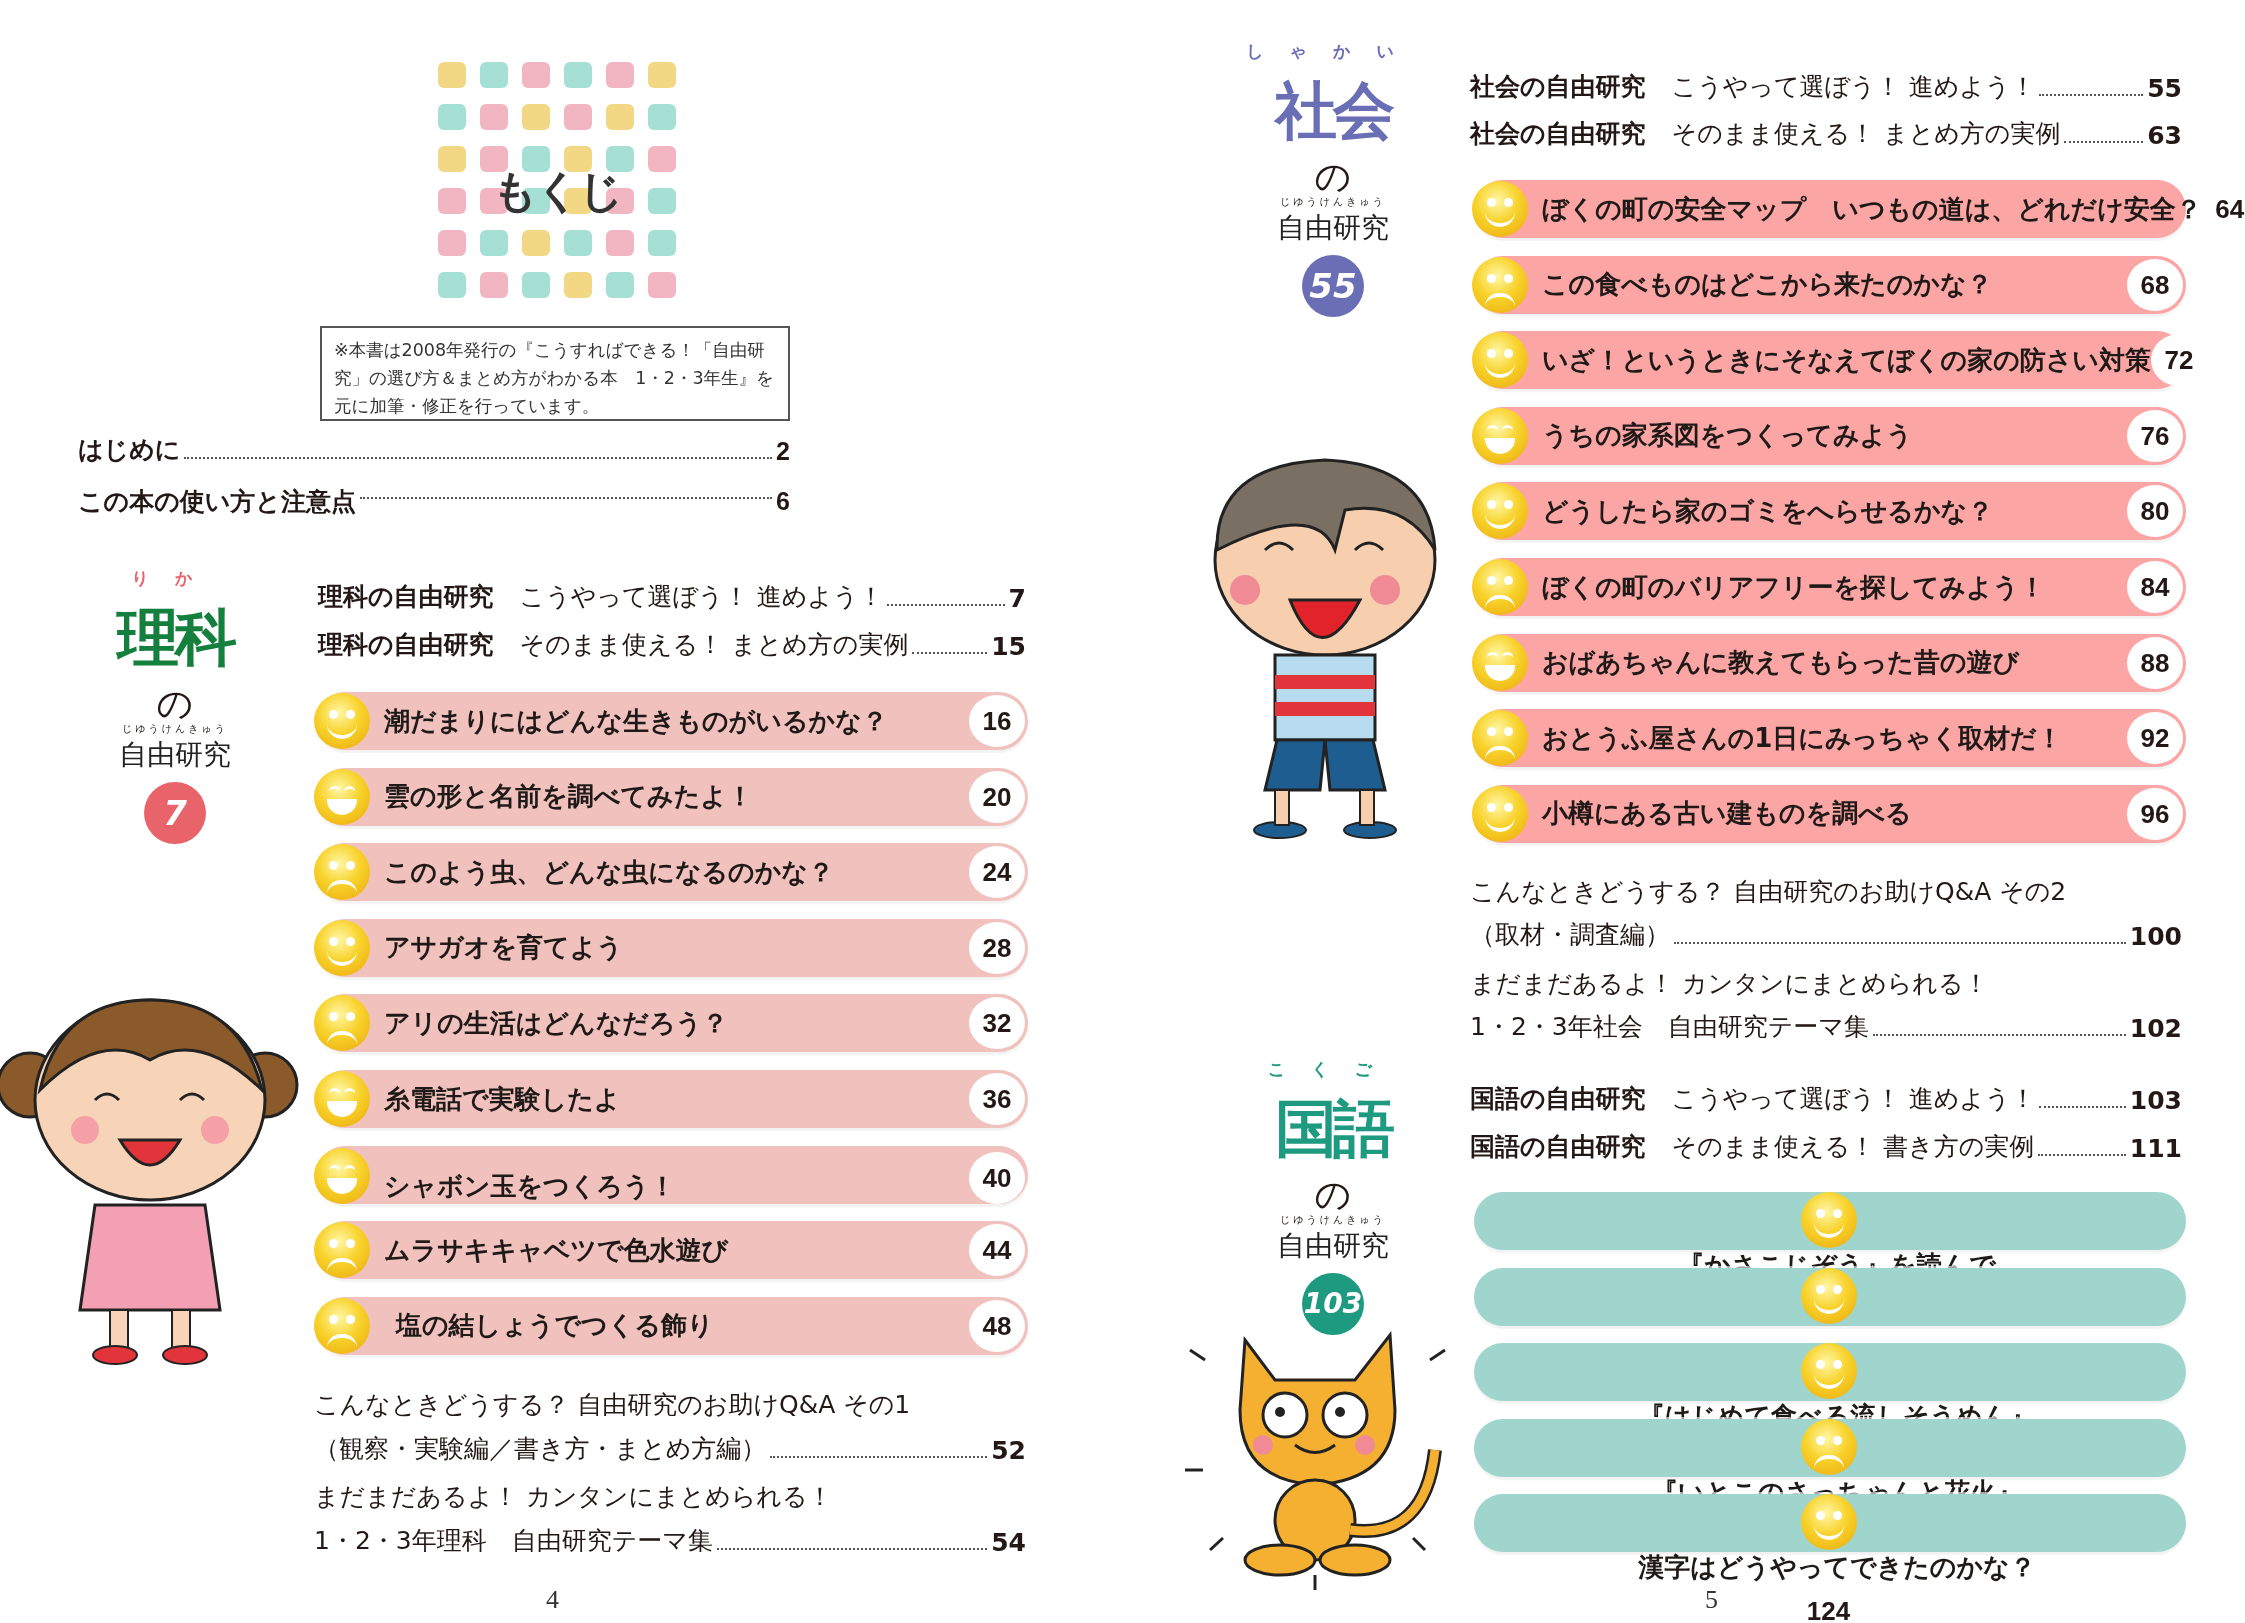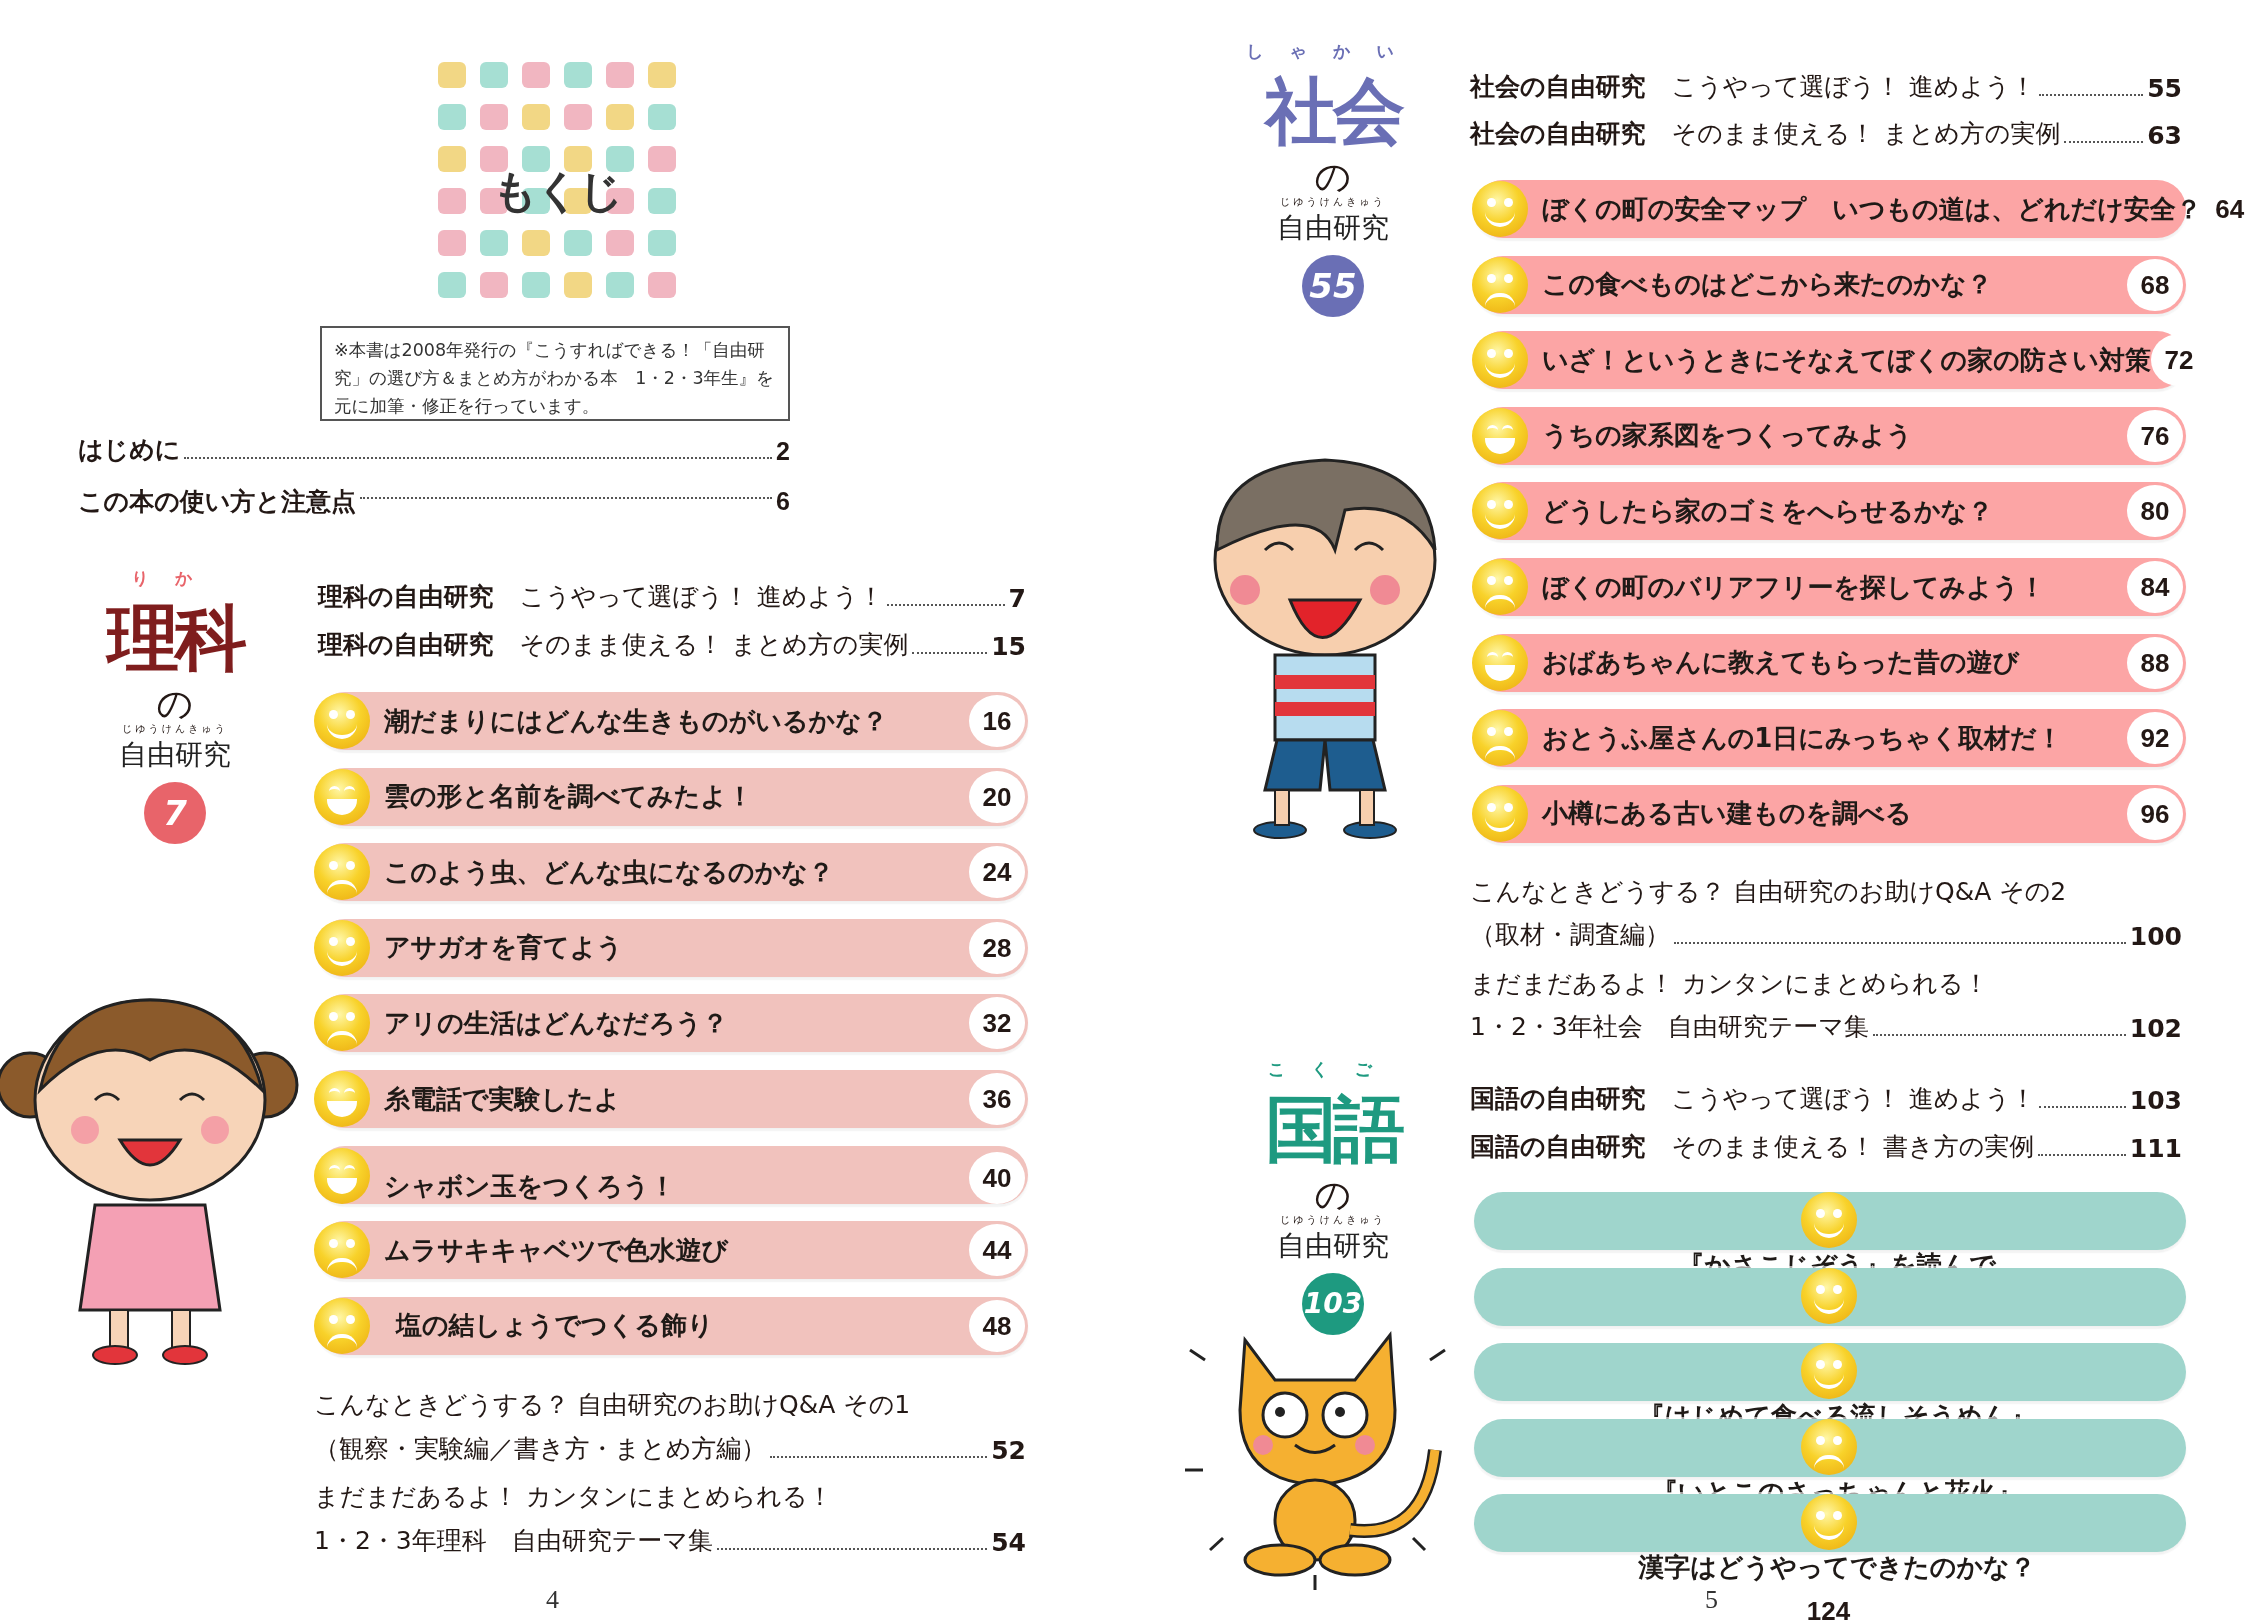--- a/index.html
+++ b/index.html
@@ -15,21 +15,21 @@
   .lead .dots{flex:1 1 auto;border-bottom:2px dotted #555;margin:0 4px 7px;}
   .lead .p{flex:0 0 auto;font-weight:bold;font-family:"Liberation Sans Narrow","Liberation Sans",sans-serif;}
   .sub{display:flex;align-items:flex-end;font-size:25px;white-space:nowrap;}
   .sub b{font-weight:bold;margin-right:26px;text-align:right;}
   .sub .dots{flex:1 1 auto;border-bottom:2px dotted #555;margin:0 4px 7px;}
   .sub .p{font-weight:bold;}
   .plain{font-size:25px;white-space:nowrap;}
   
   .subj{position:absolute;text-align:center;}
   .subj .furi{font-size:17px;letter-spacing:26px;font-weight:bold;}
-  .subj .big{font-size:72px;font-weight:900;line-height:96px;letter-spacing:-4px;}
+  .subj .big{font-size:62px;font-weight:900;line-height:96px;letter-spacing:-4px;}
   .subj .no{font-size:36px;line-height:36px;}
   .subj .jy{font-size:28px;color:#222;}
   .subj .badge{display:inline-block;width:62px;height:62px;border-radius:50%;color:#fff;font-weight:900;font-size:34px;line-height:62px;font-style:italic;}
   
   .pill{position:absolute;height:58px;border-radius:30px;display:flex;align-items:center;box-shadow:0 0 0 2px rgba(255,255,255,.6),0 2px 2px rgba(0,0,0,.15);}
   .face{width:56px;height:56px;border-radius:50%;background:radial-gradient(circle at 45% 35%,#fff7a8 0%,#f8d22a 45%,#eaa70c 100%);position:relative;margin-left:-2px;flex:0 0 auto;}
   .face .e{position:absolute;top:17px;width:9px;height:9px;border-radius:50%;background:#fff;}
   .face .e.l{left:15px}.face .e.r{right:15px}
   .face .m{position:absolute;left:13px;width:30px;}
   .face.smile .m{top:30px;height:12px;border-bottom:4px solid #fff;border-radius:0 0 16px 16px;}
@@ -97,21 +97,21 @@
     <span class="p">2</span>
 </div>
 <div class="abs lead" style="left:78px;top:485px;width:712px;align-items:center;">
   <span class="t">この本の使い方と注意点</span>
     <span class="dots"></span>
     <span class="p">6</span>
 </div>
 
 <div class="subj" style="left:70px;top:529px;width:210px;margin-top:38px;">
   <div class="furi" style="color:#e8646a">りか</div>
-  <div class="big" style="color:#7f1d1d">理科</div>
+  <div class="big" style="color:#15803d">理科</div>
   <div class="no">の</div>
   <div style="font-size:10px;letter-spacing:3px">じゆうけんきゅう</div>
   <div class="jy">自由研究</div>
   <div style="margin-top:8px"><span class="badge" style="background:#e8646a">7</span></div>
 </div>
 
 <div class="rika">
   <div class="abs sub" style="left:318px;top:580px;width:708px;">
       <b>理科の自由研究</b>
       <span>こうやって選ぼう！ 進めよう！</span>

